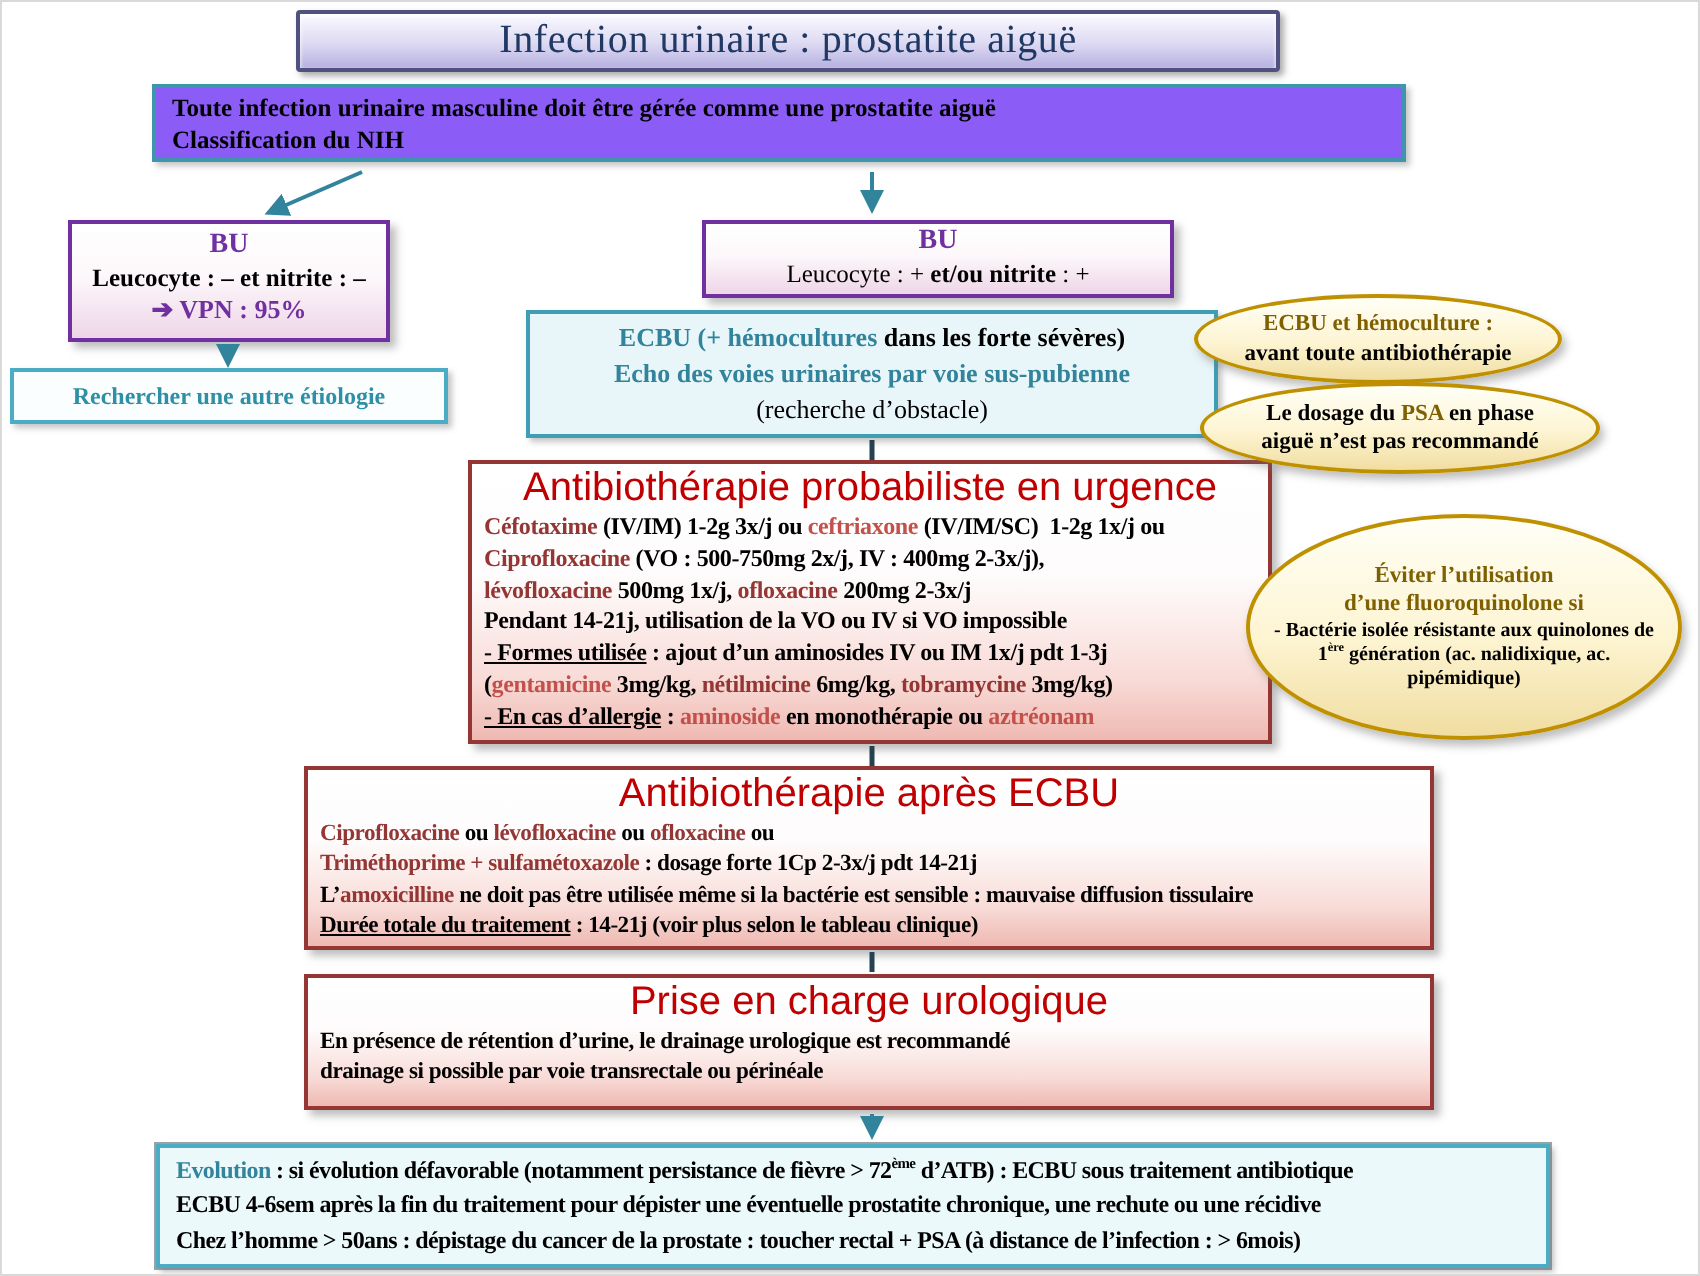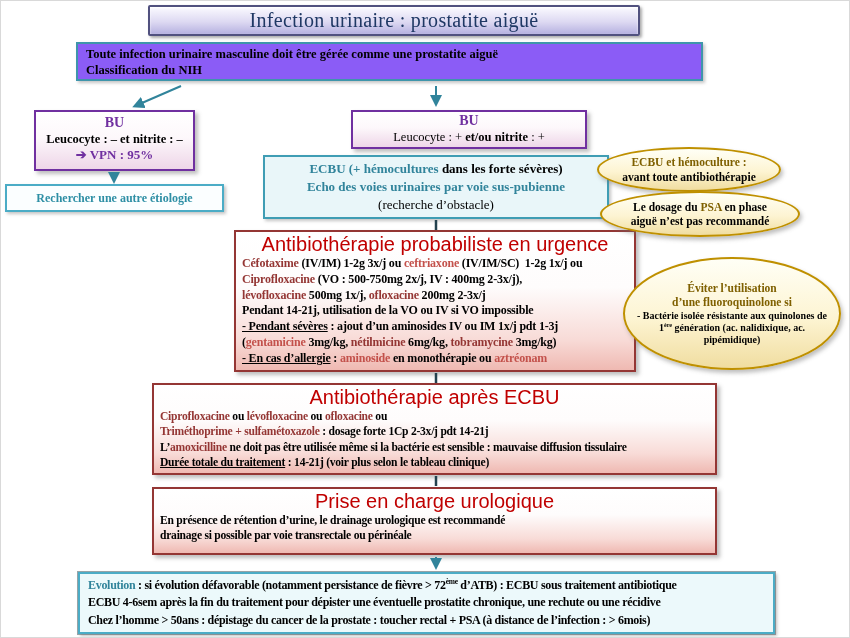--- a/index.html
+++ b/index.html
@@ -162,21 +162,21 @@
     <div class="l1"><span class="c-olive">d’une fluoroquinolone si</span></div>
     <div class="body"><span>- Bactérie isolée résistante aux quinolones de 1</span><sup>ère</sup><span> génération (ac. nalidixique, ac. pipémidique)</span></div>
   </div>
 
   <div class="abs red-box prob-box">
     <div class="red-title">Antibiothérapie probabiliste en urgence</div>
     <div class="rich-line"><span class="c-darkred">Céfotaxime </span><span>(IV/IM) 1-2g 3x/j ou </span><span class="c-red">ceftriaxone</span><span> (IV/IM/SC)&nbsp; 1-2g 1x/j ou</span></div>
     <div class="rich-line"><span class="c-darkred">Ciprofloxacine </span><span>(VO : 500-750mg 2x/j, IV : 400mg 2-3x/j),</span></div>
     <div class="rich-line"><span class="c-darkred">lévofloxacine </span><span>500mg 1x/j, </span><span class="c-darkred">ofloxacine</span><span> 200mg 2-3x/j</span></div>
     <div class="rich-line"><span>Pendant 14-21j, utilisation de la VO ou IV si VO impossible</span></div>
-    <div class="rich-line"><span class="u">- Pendant sévères</span><span> : ajout d’un aminosides IV ou IM 1x/j pdt 1-3j</span></div>
+    <div class="rich-line"><span class="u">- Formes utilisée</span><span> : ajout d’un aminosides IV ou IM 1x/j pdt 1-3j</span></div>
     <div class="rich-line"><span>(</span><span class="c-red">gentamicine</span><span> 3mg/kg, </span><span class="c-darkred">nétilmicine</span><span> 6mg/kg, </span><span class="c-darkred">tobramycine</span><span> 3mg/kg)</span></div>
     <div class="rich-line"><span class="u">- En cas d’allergie</span><span> : </span><span class="c-red">aminoside</span><span> en monothérapie ou </span><span class="c-red">aztréonam</span></div>
   </div>
 
   <div class="abs red-box apres-box">
     <div class="red-title">Antibiothérapie après ECBU</div>
     <div class="rich-line"><span class="c-darkred">Ciprofloxacine</span><span> ou </span><span class="c-darkred">lévofloxacine</span><span> ou </span><span class="c-darkred">ofloxacine</span><span> ou</span></div>
     <div class="rich-line"><span class="c-darkred">Triméthoprime + sulfamétoxazole</span><span> : dosage forte 1Cp 2-3x/j pdt 14-21j</span></div>
     <div class="rich-line"><span>L’</span><span class="c-darkred">amoxicilline</span><span> ne doit pas être utilisée même si la bactérie est sensible : mauvaise diffusion tissulaire</span></div>
     <div class="rich-line"><span class="u">Durée totale du traitement</span><span> : 14-21j (voir plus selon le tableau clinique)</span></div>

